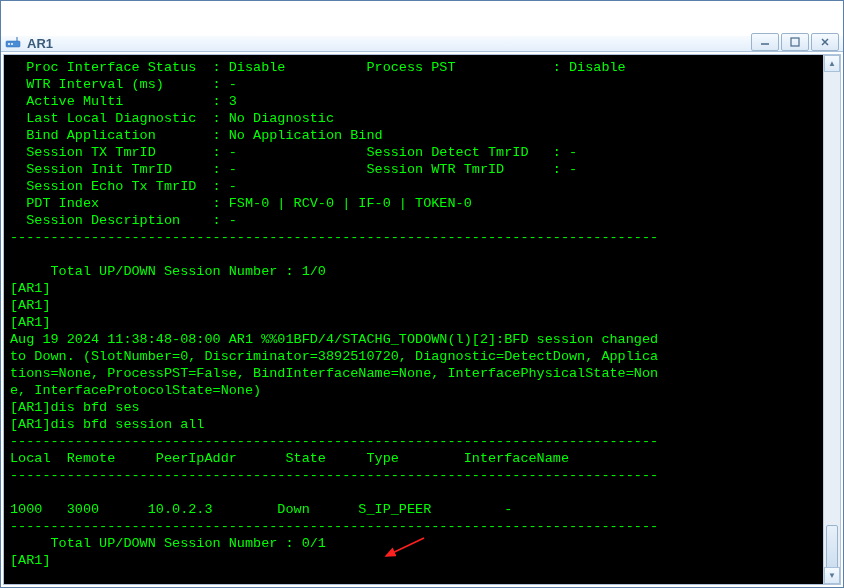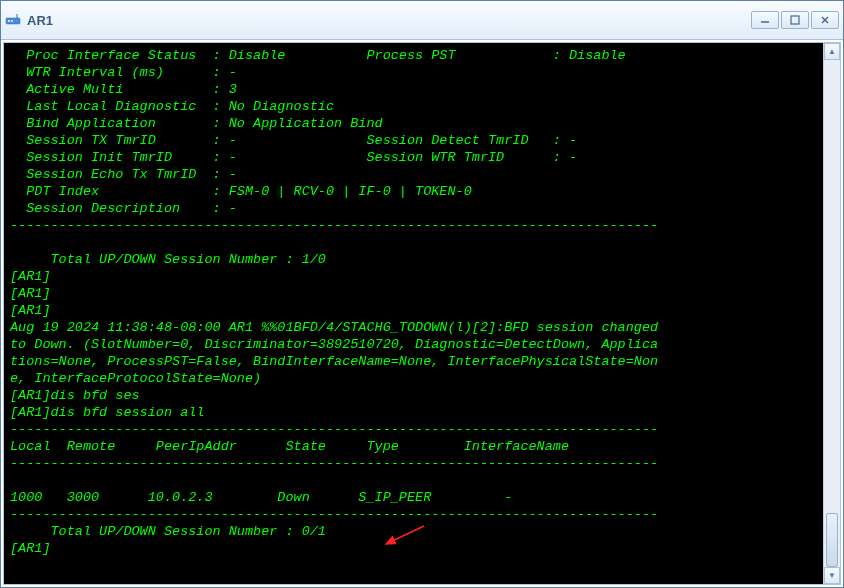--- a/index.html
+++ b/index.html
@@ -12,26 +12,27 @@
 }
 .window {
   width: 844px;
   height: 588px;
   border: 1px solid #5a7fa8;
   background: #fff;
   display: flex;
   flex-direction: column;
 }
 .titlebar {
-  height: 39px;
+  height: 16px;
   background: linear-gradient(#f7fbff, #e3eefb);
   border-bottom: 1px solid #a8c0d8;
   display: flex;
-  align-items: center;
+  align-items: flex-end;
   padding: 0 4px;
+  margin-top: 35px;
 }
 .app-icon {
   width: 16px;
   height: 16px;
   margin-right: 6px;
   display: flex;
   align-items: center;
   justify-content: center;
 }
 .app-icon svg { width: 16px; height: 16px; }
@@ -58,21 +59,20 @@
   color: #4a6a8a;
   cursor: pointer;
 }
 .win-btn.close { color: #555; }
 .terminal-wrap {
   flex: 1;
   position: relative;
   border: 1px solid #b0c4de;
   margin: 2px;
   display: flex;
-  font-style: italic;
 }
 .terminal {
   flex: 1;
   background: #000;
   color: #00ff00;
   font-family: "Consolas", "Courier New", monospace;
   font-size: 13.5px;
   line-height: 17px;
   padding: 4px 6px;
   white-space: pre;

